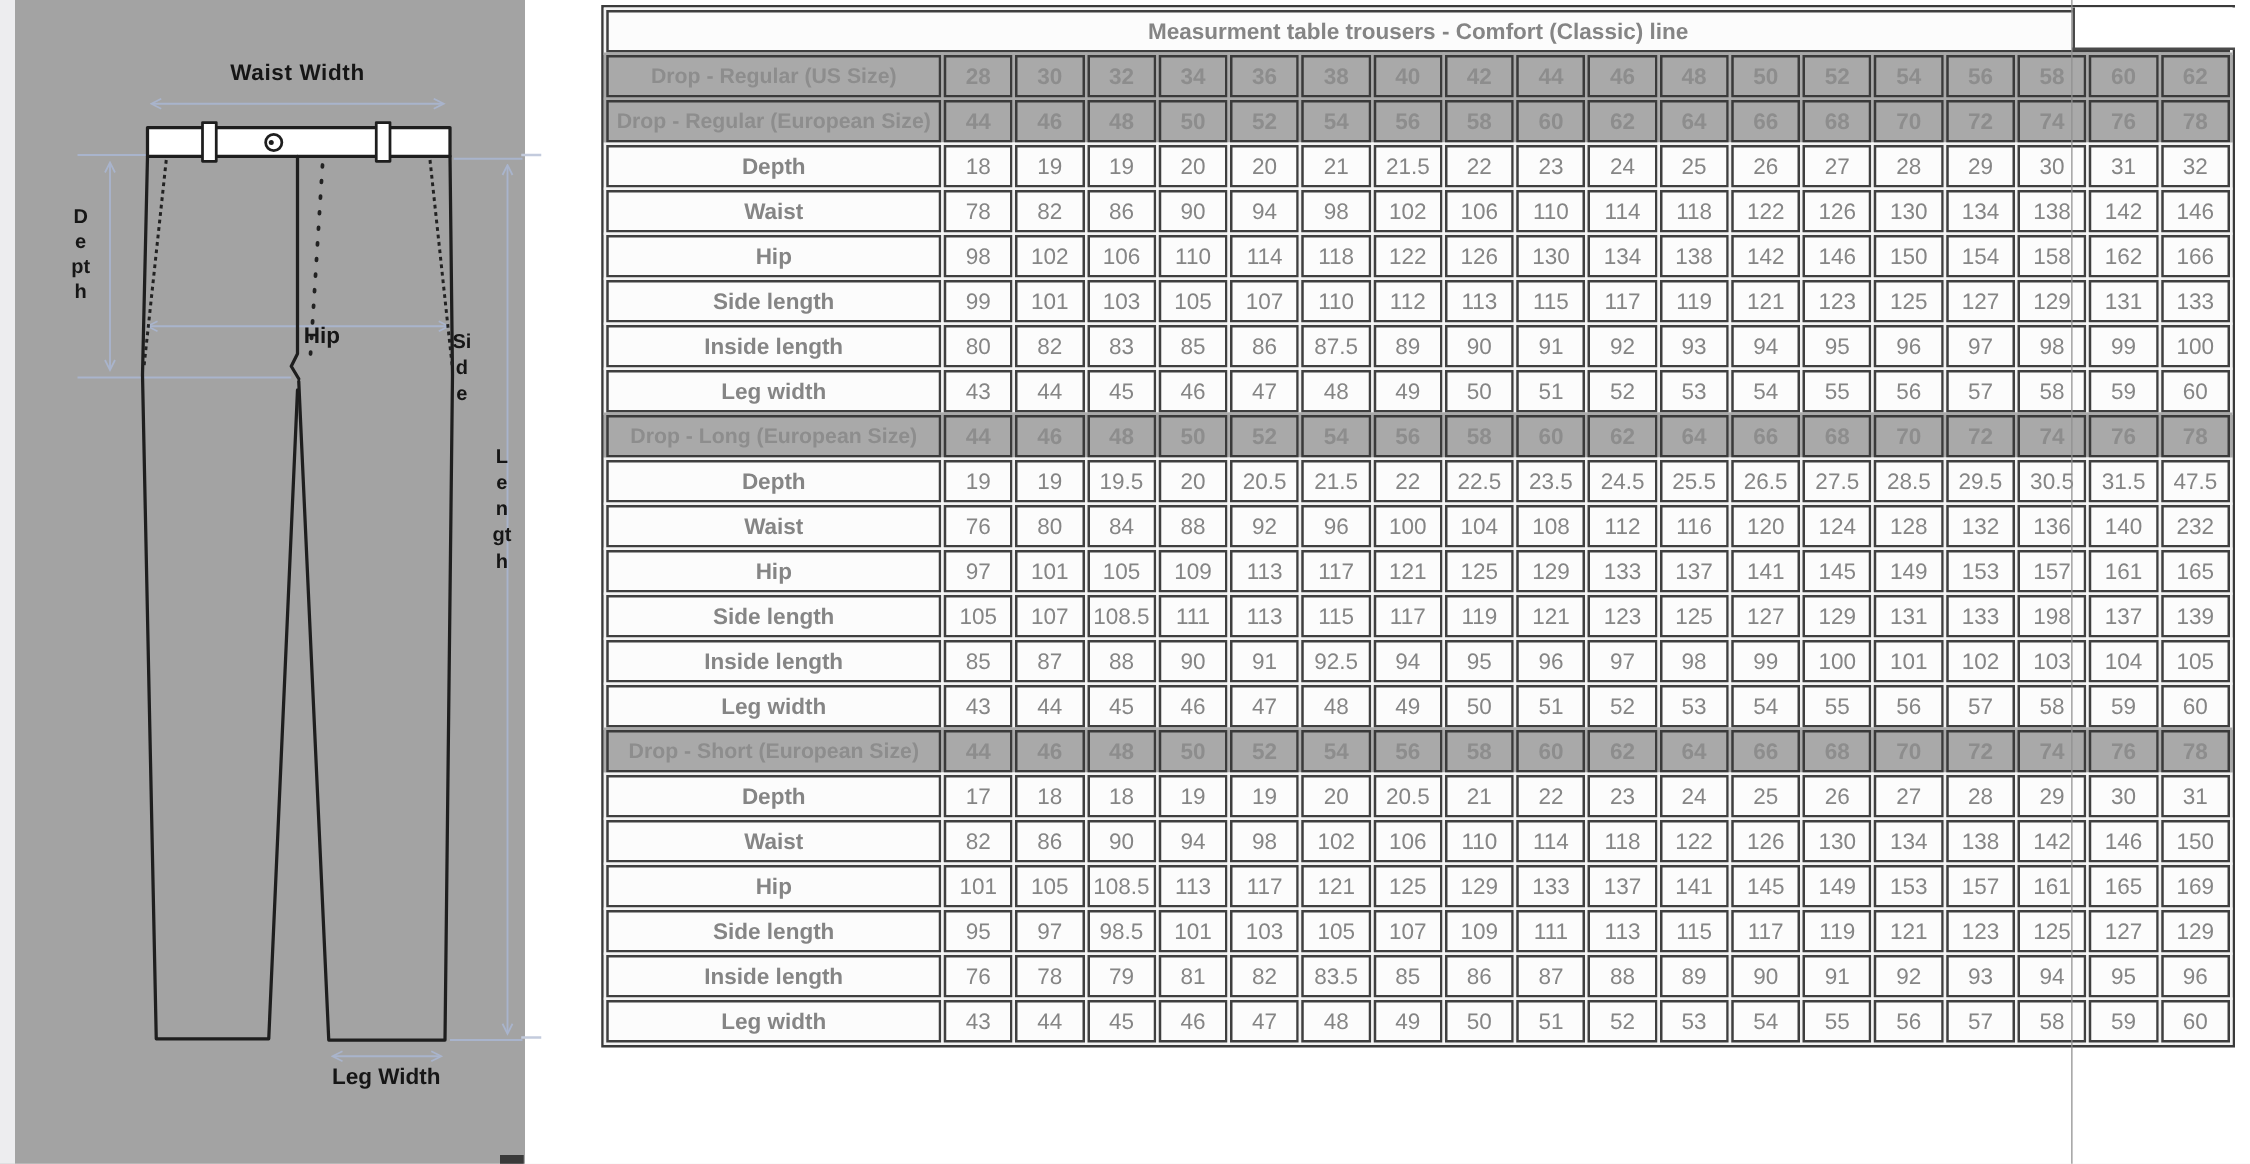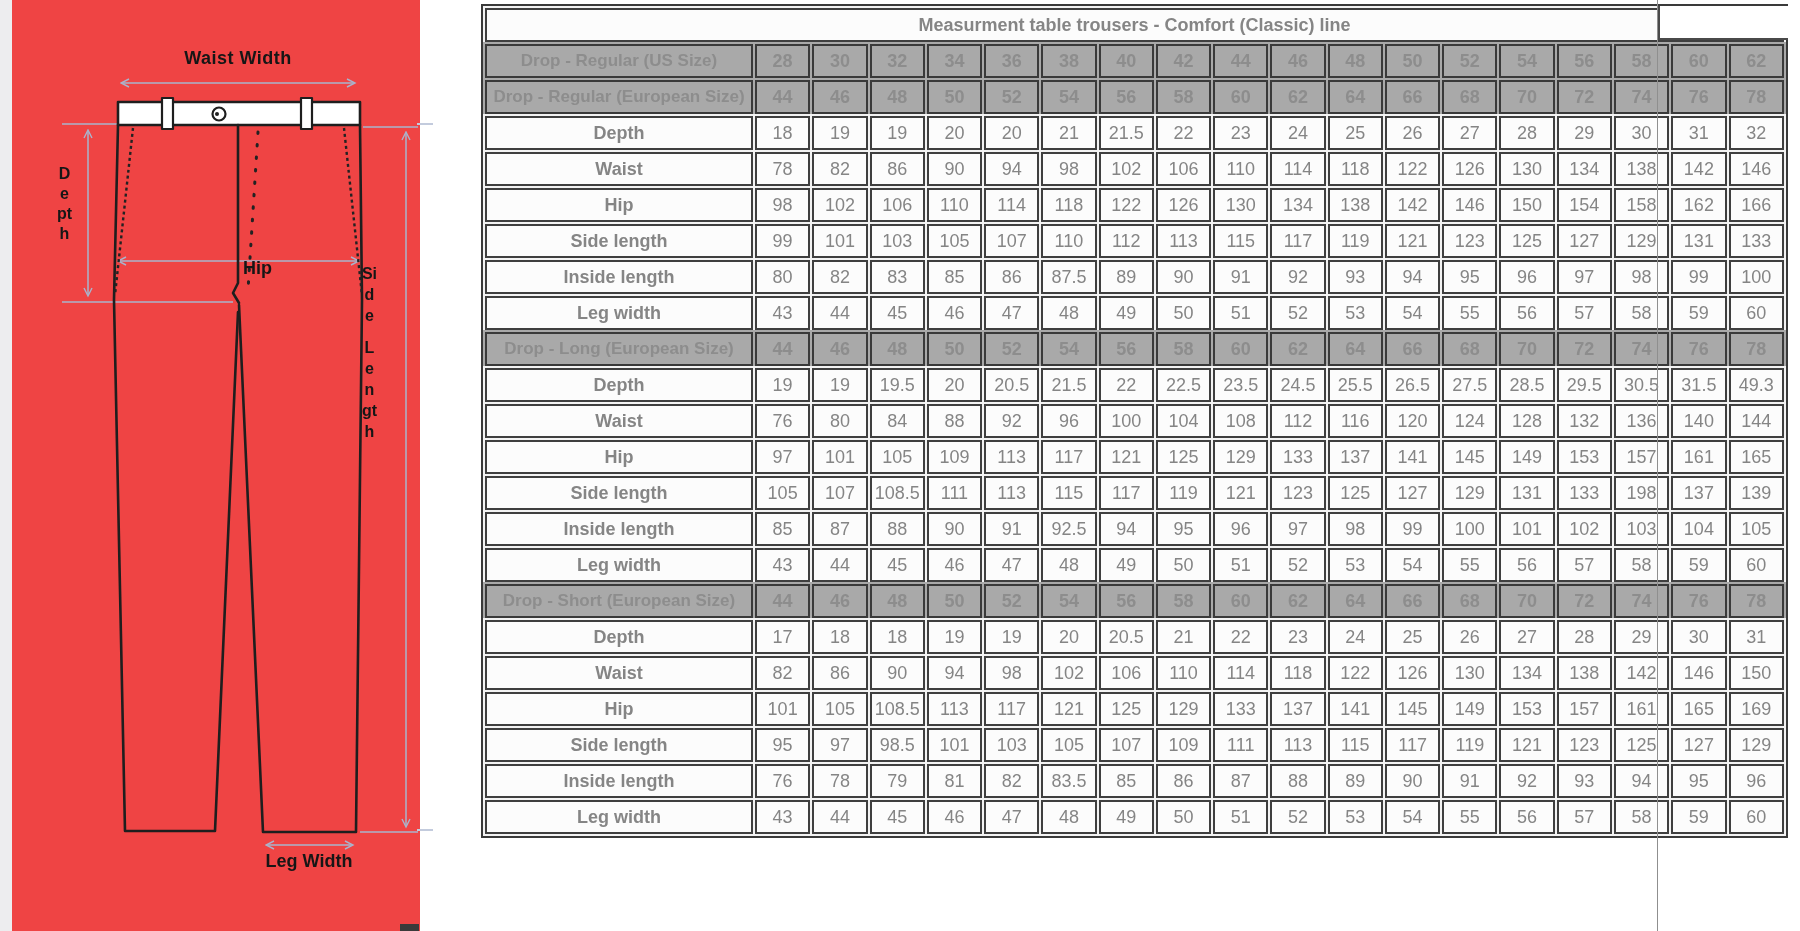--- a/index.html
+++ b/index.html
@@ -1,31 +1,31 @@
 <!DOCTYPE html>
 <html><head>
 <meta charset="utf-8">
 <style>
   html,body{margin:0;padding:0;}
   body{
     width:1800px;height:931px;position:relative;background:#ffffff;
     font-family:"Liberation Sans", sans-serif;overflow:hidden;
   }
   
-  .left-panel{position:absolute;left:0;top:0;width:420px;height:931px;background:#ef4444;}
+  .left-panel{position:absolute;left:0;top:0;width:420px;height:931px;background:#a3a3a3;}
   .left-edge{position:absolute;left:0;top:0;width:12px;height:931px;background:#ededef;}
   .diagram-svg{position:absolute;left:0;top:0;}
   .dlabel{position:absolute;color:#161616;font-weight:bold;}
   .lbl-waist{left:118px;top:48px;width:240px;text-align:center;font-size:18px;letter-spacing:.5px;}
   .lbl-hip{left:243px;top:258px;font-size:18px;}
   .lbl-leg{left:253px;top:851px;width:112px;text-align:center;font-size:18px;}
   .vstack{word-break:break-all;width:17px;text-align:center;font-size:16px;line-height:20px;}
   .v-depth{left:56px;top:164px;}
   .v-side{left:361px;top:263px;line-height:21px;}
-  .v-length{left:361px;top:337px;line-height:21px;}
+  .v-length{left:361px;top:355px;line-height:21px;padding-left:32px;}
   
   .table-wrap{position:absolute;left:481px;top:4px;width:1307px;}
   table.mtable{
     width:1307px;table-layout:fixed;border-collapse:separate;border-spacing:2px;
     background:#efefef;border:2px solid #3a3a3a;
   }
   table.mtable td{
     height:30px;line-height:30px;padding:0;text-align:center;
     border:2px solid #3f3f3f;font-size:18px;color:#858585;background:#fcfcfc;
     box-shadow:0 0 0 2px #f3f3f3;overflow:hidden;white-space:nowrap;
@@ -337,42 +337,42 @@
           <td class="">22.5</td>
           <td class="">23.5</td>
           <td class="">24.5</td>
           <td class="">25.5</td>
           <td class="">26.5</td>
           <td class="">27.5</td>
           <td class="">28.5</td>
           <td class="">29.5</td>
           <td class="">30.5</td>
           <td class="">31.5</td>
-          <td class="">49.3</td>
+          <td class="">47.5</td>
         </tr>
         <tr>
           <td class="label-cell">Waist</td>
           <td class="">76</td>
           <td class="">80</td>
           <td class="">84</td>
           <td class="">88</td>
           <td class="">92</td>
           <td class="">96</td>
           <td class="">100</td>
           <td class="">104</td>
           <td class="">108</td>
           <td class="">112</td>
           <td class="">116</td>
           <td class="">120</td>
           <td class="">124</td>
           <td class="">128</td>
           <td class="">132</td>
           <td class="">136</td>
           <td class="">140</td>
-          <td class="">144</td>
+          <td class="">232</td>
         </tr>
         <tr>
           <td class="label-cell">Hip</td>
           <td class="">97</td>
           <td class="">101</td>
           <td class="">105</td>
           <td class="">109</td>
           <td class="">113</td>
           <td class="">117</td>
           <td class="">121</td>

